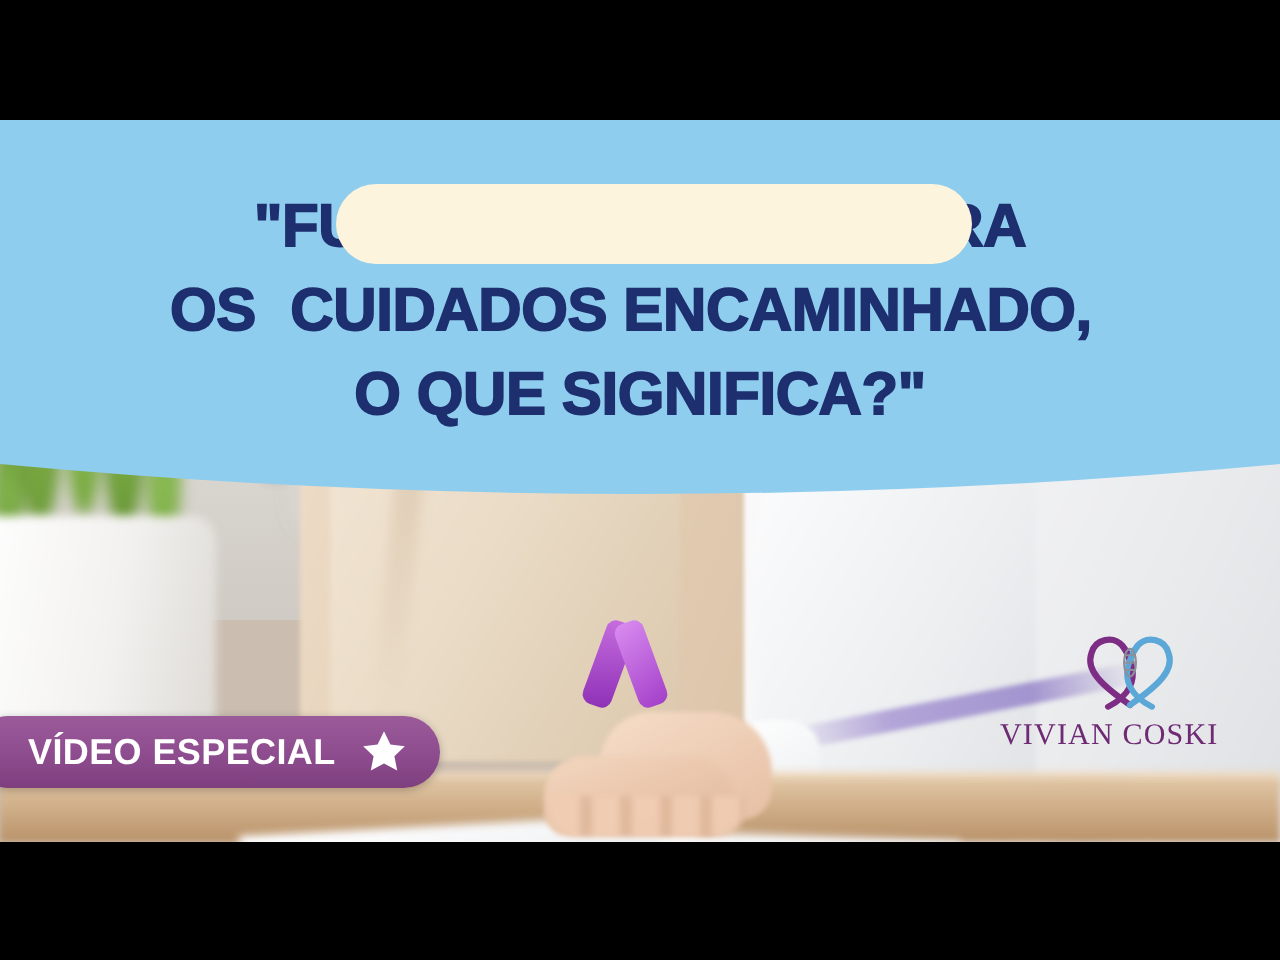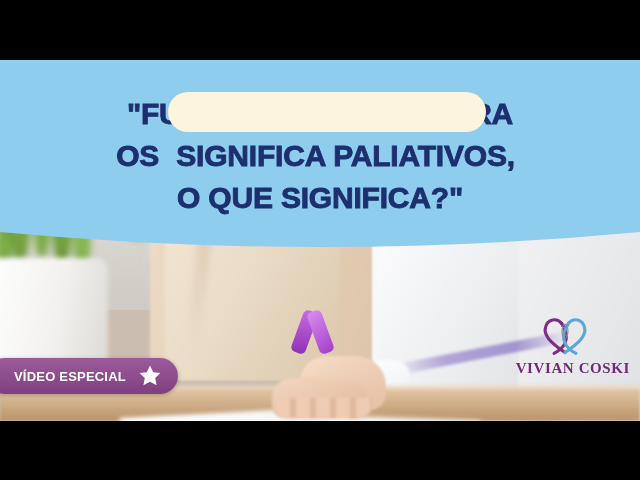--- a/index.html
+++ b/index.html
@@ -122,27 +122,27 @@
   .hl-seg{position:relative;z-index:2;}
   .hl-mark{position:relative;z-index:2;padding:2px 9px;border-radius:14px;}
   #hl-highlight{position:absolute;left:168px;top:-4px;width:318px;height:40px;
         background:#fcf4dc;border-radius:20px;z-index:1;}
 
   
   #badge{position:absolute;left:-14px;top:358px;height:36px;z-index:40;
          padding:0 16px 0 28px;display:flex;align-items:center;gap:12px;
          background:linear-gradient(180deg,#9b5b9b 0%,#8d4c8d 55%,#7e3f7f 100%);
          border-radius:18px;box-shadow:0 1px 4px rgba(0,0,0,.25);}
-  #badge-text{color:#ffffff;font-weight:bold;font-size:13px;letter-spacing:.2px;
+  #badge-text{color:#ffffff;font-weight:bold;font-size:18px;letter-spacing:.2px;
          font-family:"Liberation Sans", sans-serif;white-space:nowrap;}
   #badge-star{width:24px;height:24px;flex:0 0 auto;}
 
   
   #logo{position:absolute;left:500px;top:312px;width:130px;z-index:40;
-        text-align:right;font-weight:bold;}
+        text-align:left;}
   #logo-heart{width:56px;height:46px;margin:0 auto;display:block;}
   #logo-name{margin-top:2px;color:#6e2b74;font-size:15px;letter-spacing:.6px;
         font-family:"Liberation Serif", serif;white-space:nowrap;}
   #logo-sub{margin-top:0px;color:#7d3a83;font-size:11px;letter-spacing:.4px;
         font-family:"Liberation Serif", serif;font-style:italic;white-space:nowrap;}
 </style>
 </head>
 <body>
 
 <div id="stage">
@@ -185,21 +185,21 @@
 
   <div id="banner">
     <svg viewBox="0 0 640 190" preserveAspectRatio="none" aria-hidden="true">
       <path d="M0,0 L640,0 L640,172 Q320,202 0,172 Z" fill="#8FCDEE"></path>
     </svg>
   </div>
 
   <div id="headline">
     <div id="hl-highlight"></div>
     <span class="hl-line" id="hl-line-1">"FUI ENCAMINHADO PARA</span>
-    <span class="hl-line" id="hl-line-2"><span class="hl-seg">OS </span><span class="hl-mark">SIGNIFICA PALIATIVOS,</span></span>
+    <span class="hl-line" id="hl-line-2"><span class="hl-seg">OS </span><span class="hl-mark">CUIDADOS ENCAMINHADO,</span></span>
     <span class="hl-line" id="hl-line-3">O QUE SIGNIFICA?"</span>
   </div>
 
   <div id="badge">
     <span id="badge-text">VÍDEO ESPECIAL</span>
     <svg id="badge-star" viewBox="0 0 24 24">
       <path d="M12 1.6 L15.2 8.2 L22.4 9.1 L17.2 14.1 L18.6 21.2 L12 17.8 L5.4 21.2 L6.8 14.1 L1.6 9.1 L8.8 8.2 Z" fill="#ffffff"></path>
     </svg>
   </div>
 

